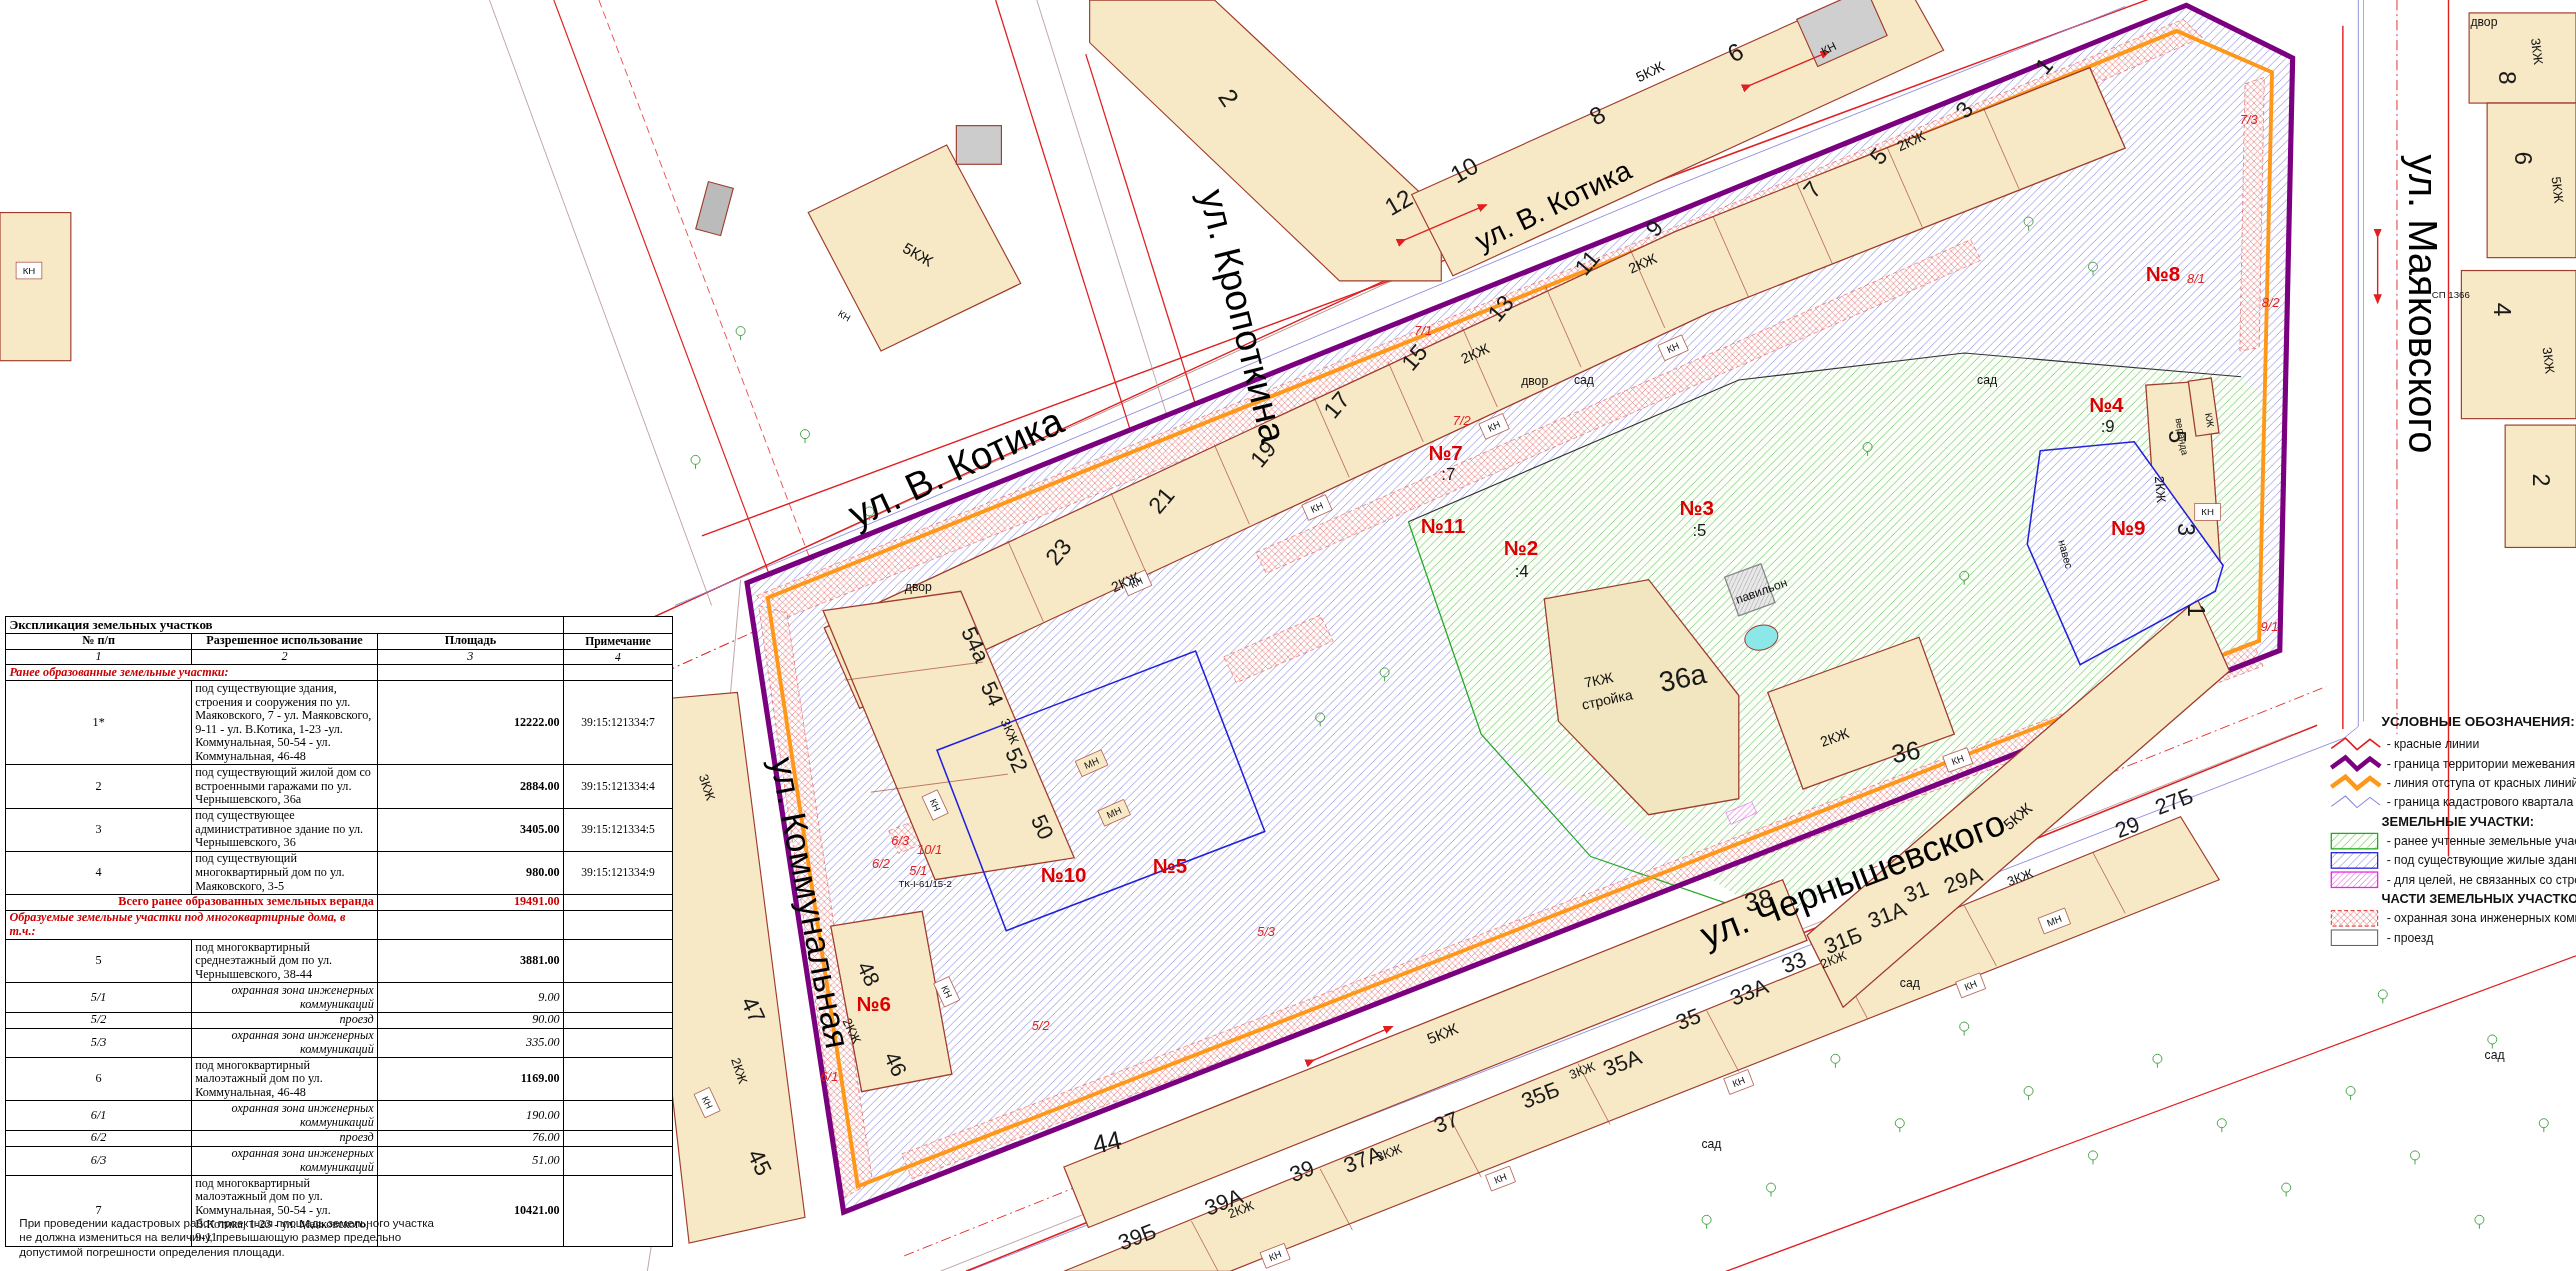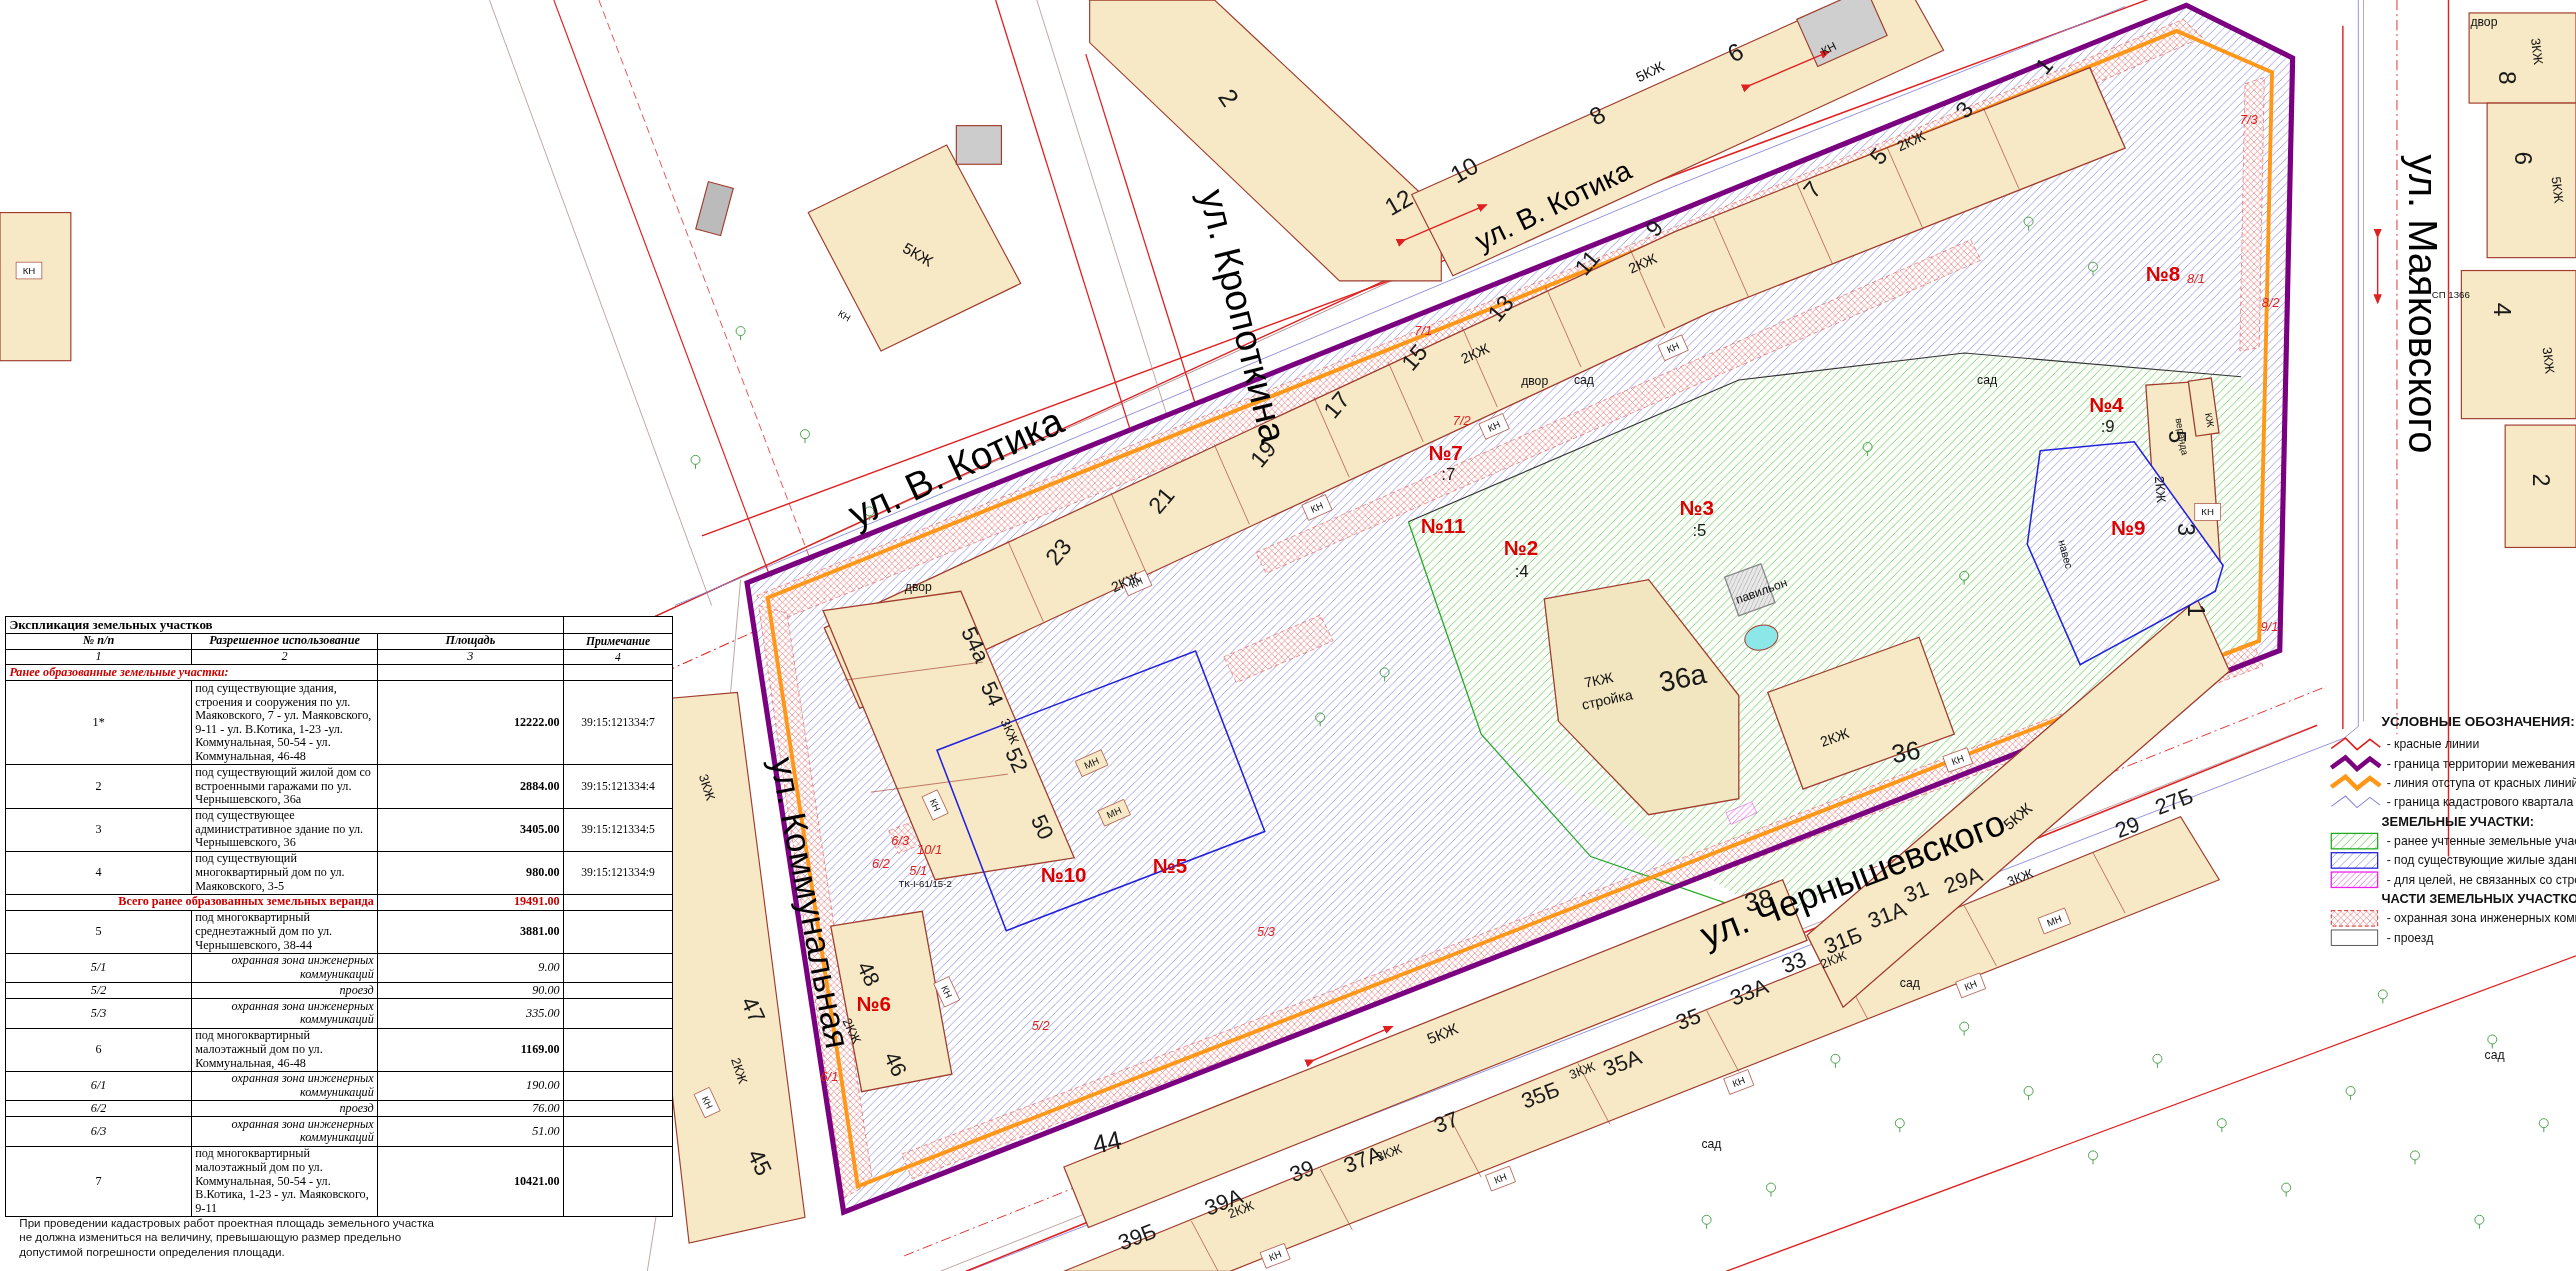--- a/index.html
+++ b/index.html
@@ -14,21 +14,21 @@
   
   #expl{position:absolute;left:5.2px;top:616px;width:668px;background:#fff;}
   #expl table{border-collapse:collapse;width:100%;table-layout:fixed;
       font-family:"Liberation Serif",serif;font-size:12.2px;color:#000;}
   #expl td{border:0.6px solid #000;padding:0.6px 3.2px;vertical-align:middle;line-height:1.12;}
   #expl .c1{width:46px;text-align:center;}
   #expl .c3{width:62px;text-align:right;}
   #expl .c4{width:102px;text-align:center;font-size:11.6px;}
   #expl .title td{font-weight:bold;font-size:15.5px;text-align:center;padding:3.9px 1.3px;}
   #expl .subtitle td{font-weight:bold;font-size:13px;text-align:left;}
-  #expl .head td{font-weight:bold;font-style:italic;text-align:center;}
+  #expl .head td{font-weight:bold;text-align:center;}
   #expl .nums td{font-style:italic;text-align:center;}
   #expl .section td{color:#cc0000;font-weight:bold;font-style:italic;}
   #expl .total td{color:#cc0000;font-weight:bold;text-align:right;}
   #expl .total .c3{text-align:right;}
   #expl .sub .c1{font-style:italic;}
   #expl .sub .use{font-style:italic;text-align:right;}
   #expl .sub .c3{font-style:italic;font-weight:normal;border-radius:7px;}
   #expl .main .c3{font-weight:bold;}
   #note{position:absolute;left:19.3px;top:1216px;width:489px;
         font-family:"Liberation Sans",sans-serif;font-size:11.6px;color:#111;line-height:1.25;}
@@ -519,20 +519,25 @@
             <td class="c1">4</td>
             <td>под существующий многоквартирный дом по ул. Маяковского, 3-5</td>
             <td class="c3">980.00</td>
             <td class="c4">39:15:121334:9</td>
           </tr>
     <tr class="total">
             <td colspan="2">Всего ранее образованных земельных веранда</td>
             <td class="c3">19491.00</td>
             <td class="c4"></td>
           </tr>
+    <tr class="section">
+            <td colspan="2">Образуемые земельные участки под многоквартирные дома, в т.ч.:</td>
+            <td class="c3"></td>
+            <td class="c4"></td>
+          </tr>
     <tr class="main">
             <td class="c1">5</td>
             <td>под многоквартирный среднеэтажный дом по ул. Чернышевского, 38-44</td>
             <td class="c3">3881.00</td>
             <td class="c4"></td>
           </tr>
     <tr class="sub">
             <td class="c1">5/1</td>
             <td class="use">охранная зона инженерных коммуникаций</td>
             <td class="c3">9.00</td>

